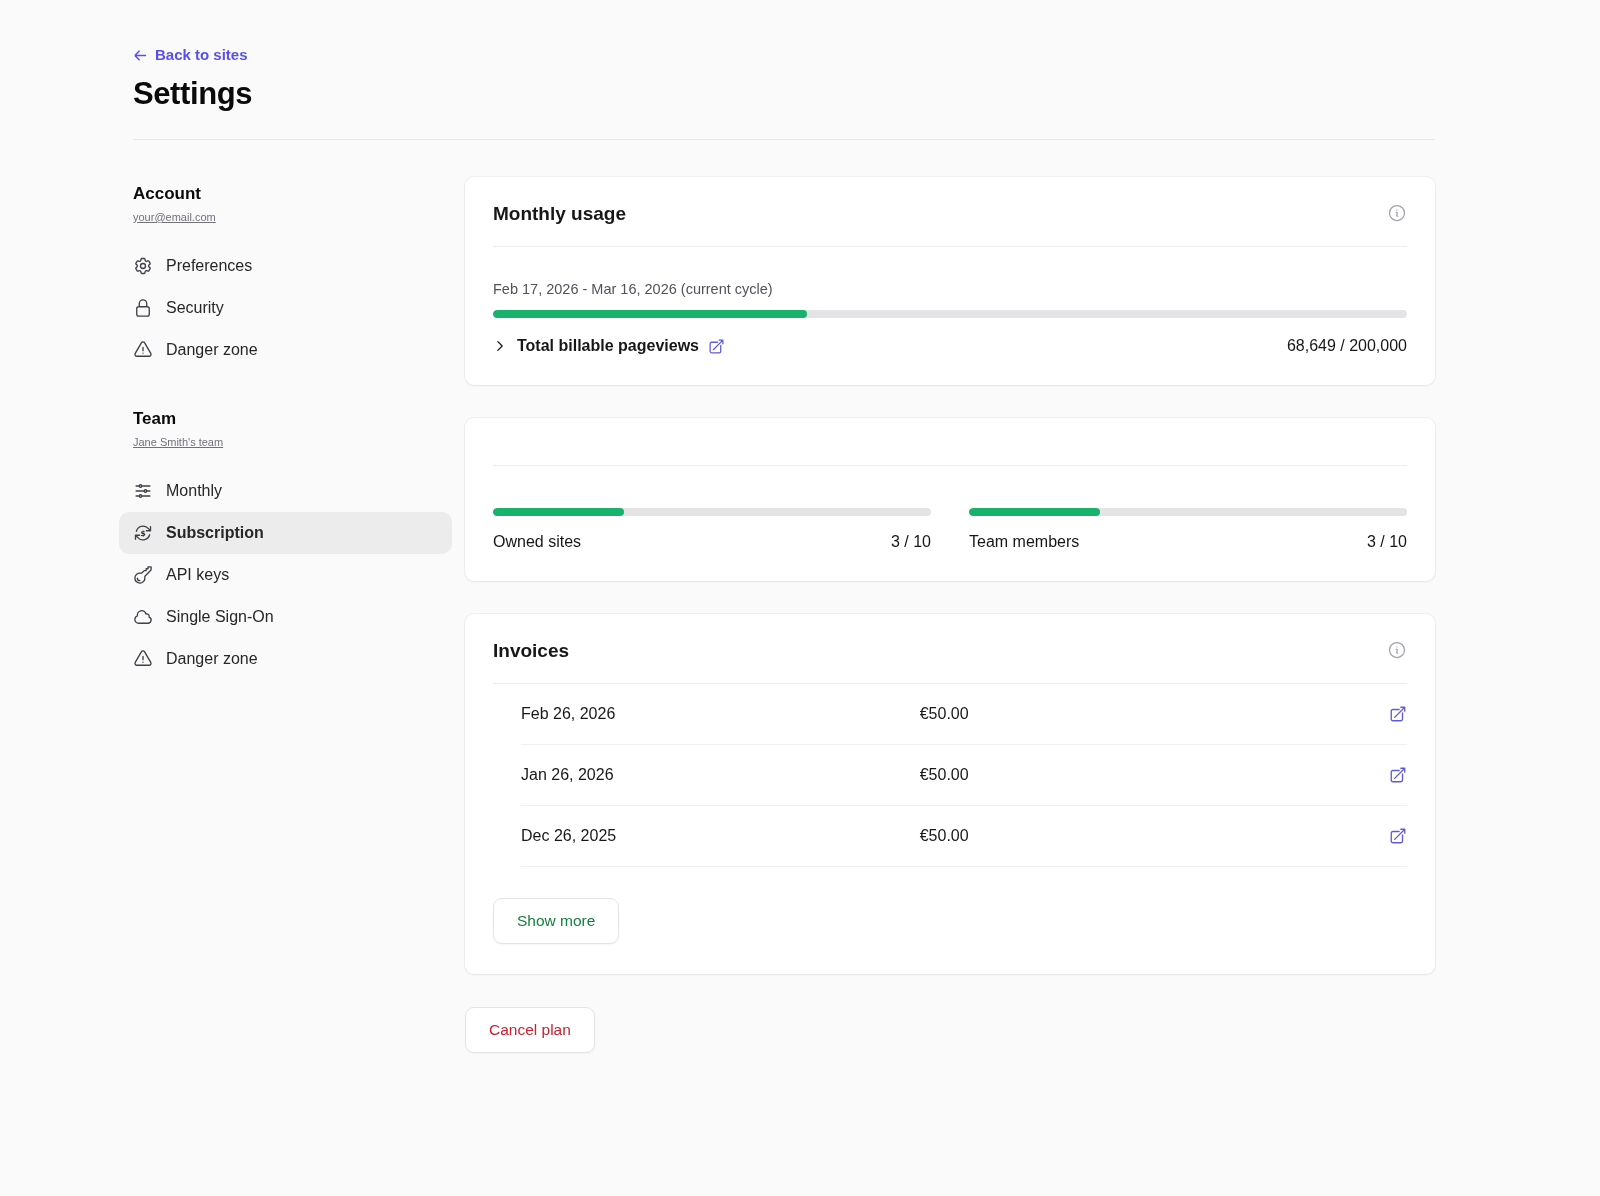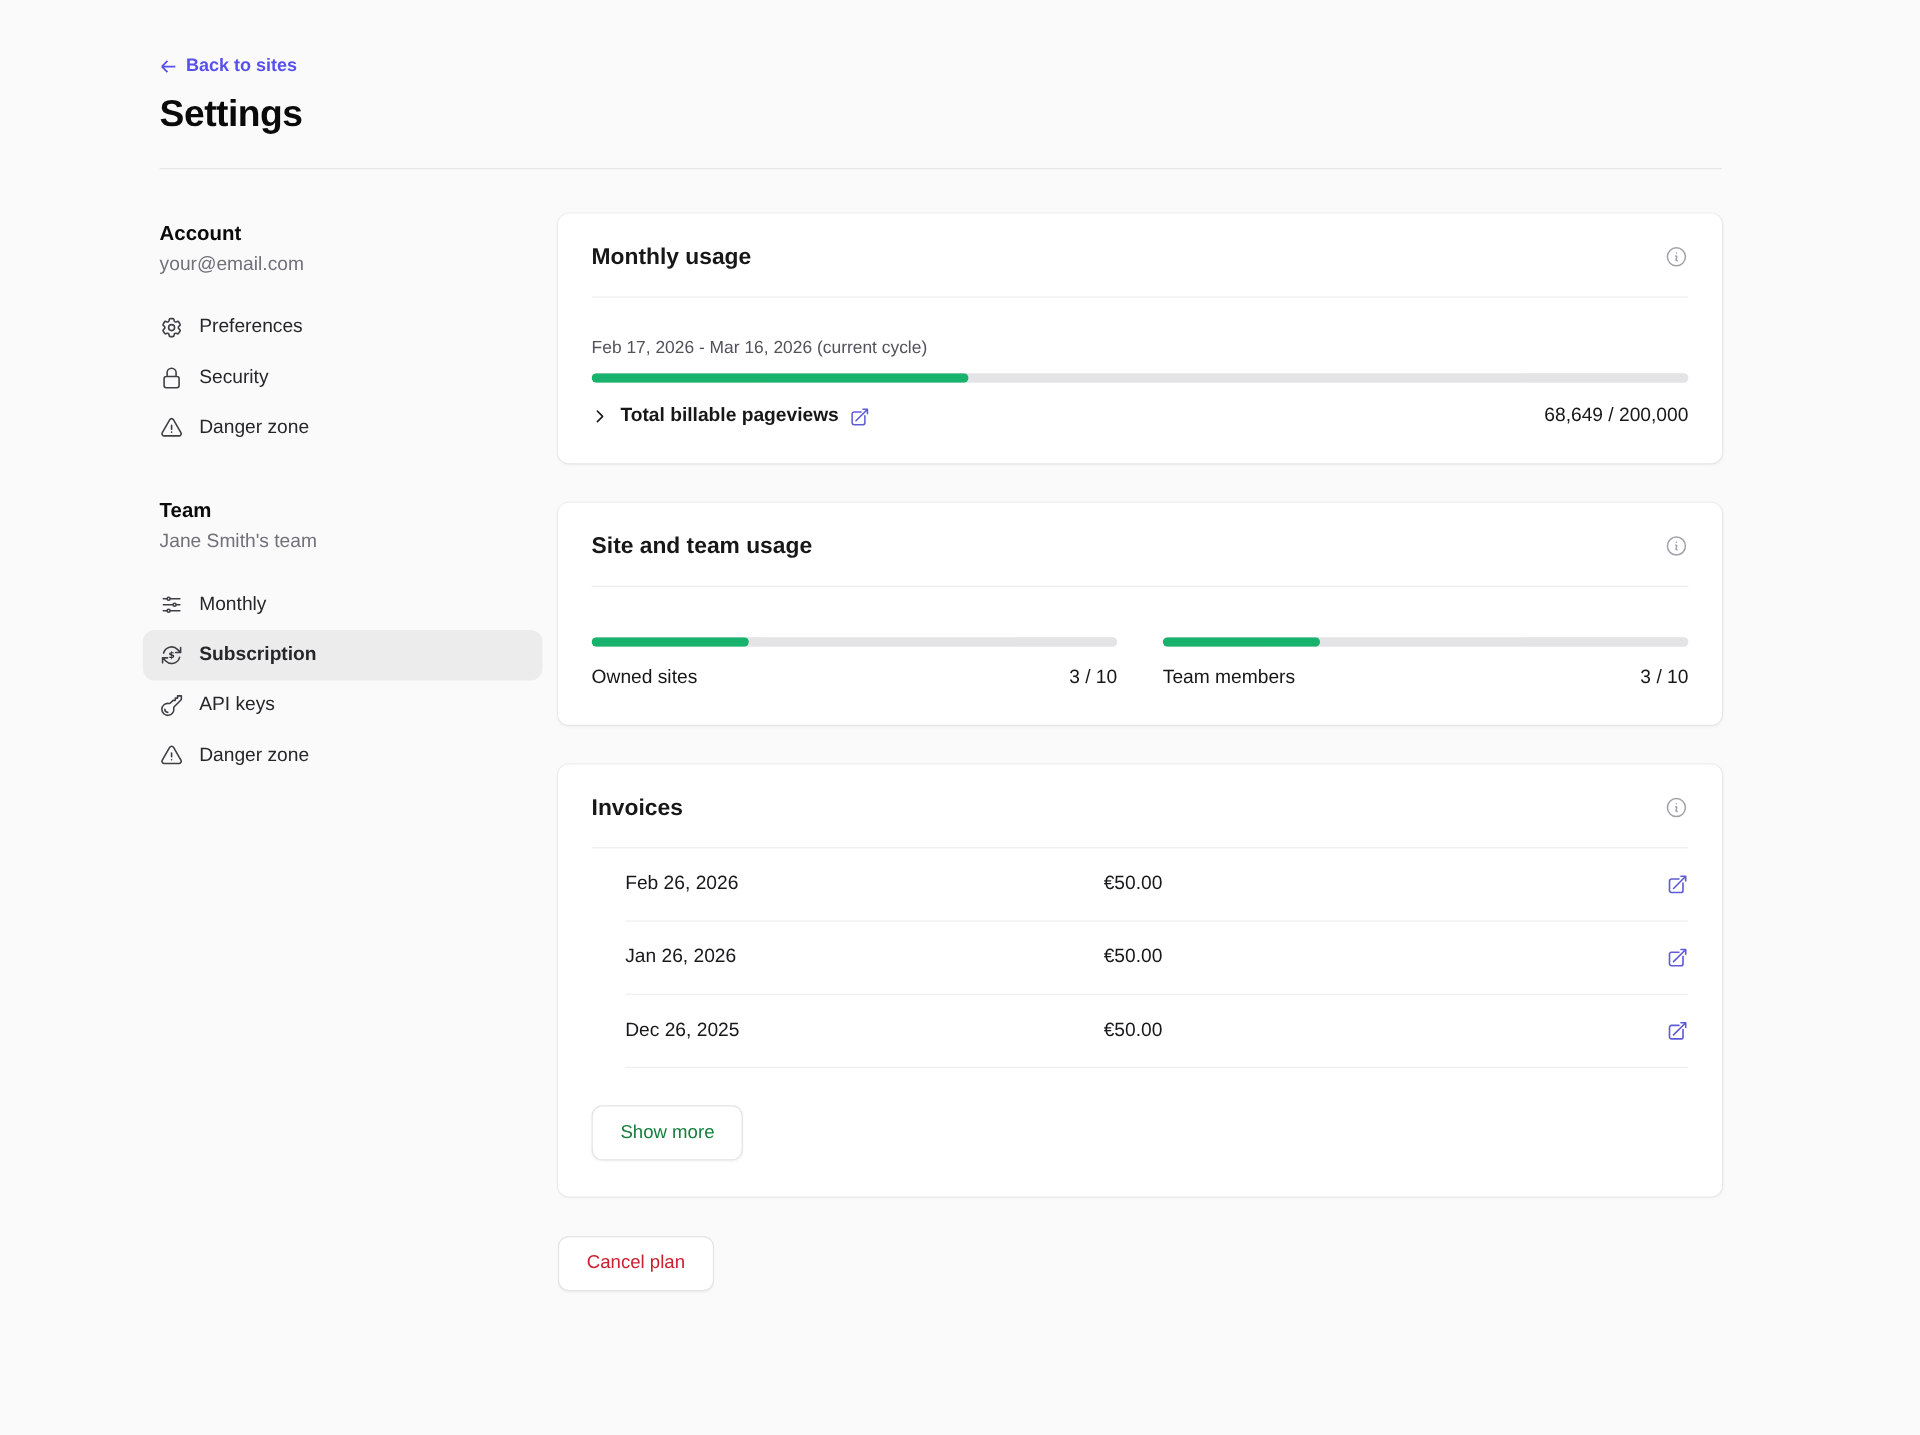--- a/index.html
+++ b/index.html
@@ -22,21 +22,21 @@
   .page-title { margin-top: 9px; font-size: 31px; font-weight: 700; letter-spacing: -0.4px; color: #0a0a0a; }
   .header-divider { border: none; border-top: 1px solid #e7e7e7; margin-top: 27px; }
 
   
   .layout { display: flex; align-items: flex-start; }
   .sidebar { width: 305px; flex-shrink: 0; padding-top: 44px; }
   .main { flex: 1; padding-top: 37px; margin-left: 27px; padding-bottom: 40px; }
 
   
   .side-heading { font-size: 17px; font-weight: 700; color: #0a0a0a; }
-  .side-sub { font-size: 16px; color: #71717a; margin-top: 7px; }
+  .side-sub { font-size: 11px; color: #71717a; margin-top: 7px; text-decoration: underline; }
   .nav { margin-top: 22px; display: flex; flex-direction: column; }
   .nav-item {
     display: flex; align-items: center; gap: 13px;
     padding: 11px 14px; margin: 0 -14px;
     border-radius: 10px; cursor: pointer;
     font-size: 16px; color: #27272a;
   }
   .nav-item .icon { width: 20px; height: 20px; flex-shrink: 0; }
   .nav-item.active { background: #ececec; font-weight: 700; }
   .team-section { margin-top: 38px; }
@@ -188,20 +188,26 @@
             <span>Subscription</span>
           </div>
           <div class="nav-item">
             <svg class="icon" viewBox="0 0 24 24">
                 <use href="#i-key"></use>
               </svg>
             <span>API keys</span>
           </div>
           <div class="nav-item">
             <svg class="icon" viewBox="0 0 24 24">
+                <use href="#i-cloud"></use>
+              </svg>
+            <span>Single Sign-On</span>
+          </div>
+          <div class="nav-item">
+            <svg class="icon" viewBox="0 0 24 24">
                 <use href="#i-warning"></use>
               </svg>
             <span>Danger zone</span>
           </div>
         </nav>
       </section>
     </aside>
 
     <main class="main">
 
@@ -225,26 +231,20 @@
           <span class="usage-label">Total billable pageviews</span>
           <svg class="ext-icon" viewBox="0 0 24 24">
               <use href="#i-external"></use>
             </svg>
           <span class="usage-value">68,649 / 200,000</span>
         </div>
       </section>
 
       
       <section class="card">
-        <div class="card-head">
-          <h3 class="card-title">Site and team usage</h3>
-          <svg class="info-icon" viewBox="0 0 24 24">
-              <use href="#i-info"></use>
-            </svg>
-        </div>
         <hr class="card-divider">
         <div class="usage-cols">
           <div class="usage-col">
             <div class="meter">
               <div class="meter-fill" style="width: 30%; background: rgb(23, 178, 108);"></div>
             </div>
             <div class="col-label-row">
               <span>Owned sites</span>
               <span>3 / 10</span>
             </div>

